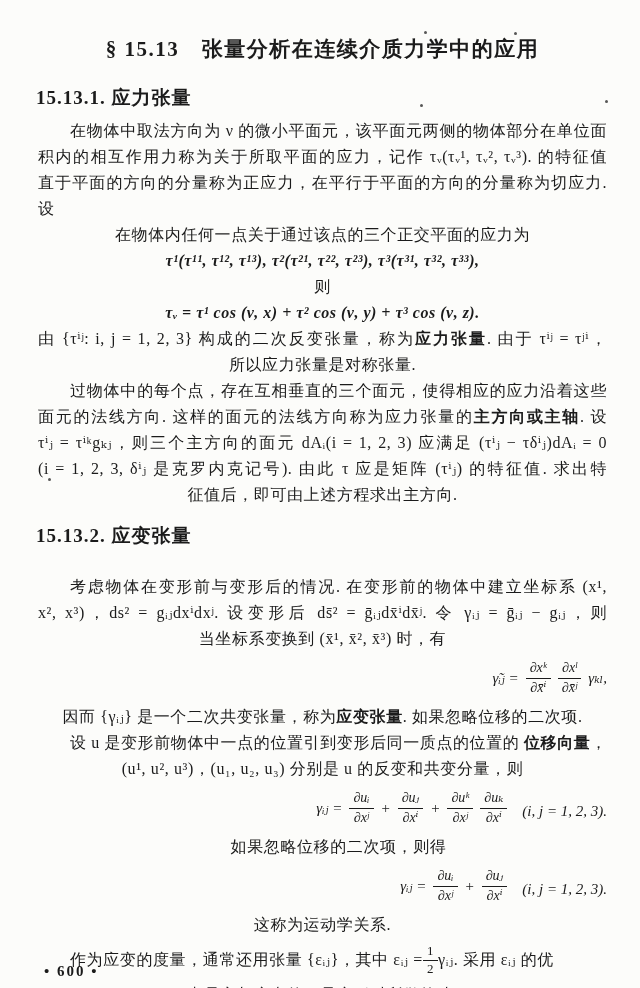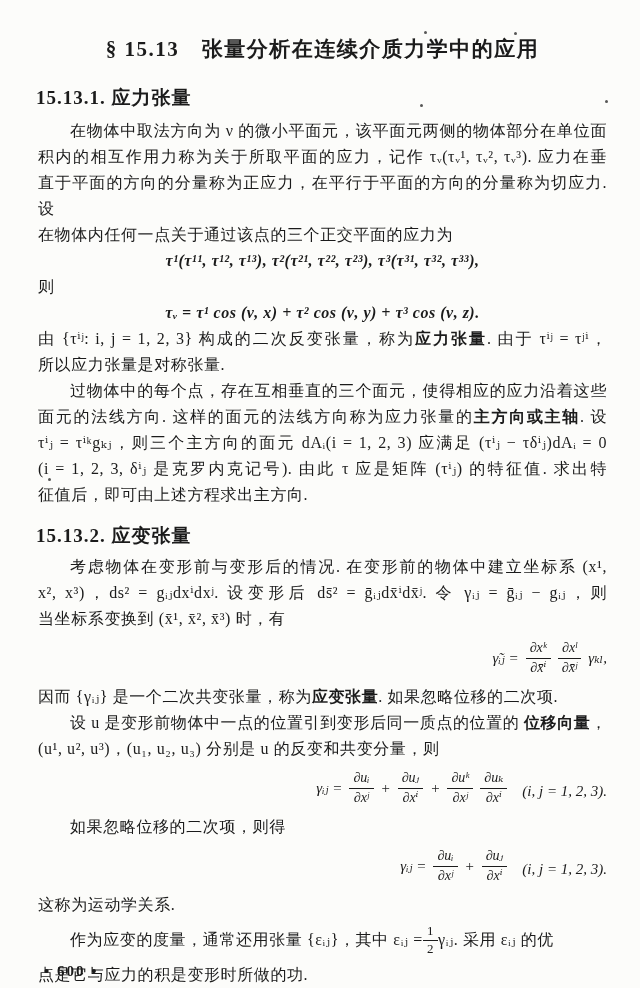--- a/index.html
+++ b/index.html
@@ -20,26 +20,27 @@
     letter-spacing:1.5px;
     line-height:30px;
   }
   .sec-heading {
     font-size:19px;
     font-weight:bold;
     letter-spacing:1px;
     margin:20px 0 6px -2px;
     line-height:28px;
   }
-  .sec-heading.second { margin-top:14px; margin-bottom:4px; }
+  .sec-heading.second { margin-top:14px; margin-bottom:24px; }
   .line {
     font-size:16px;
     line-height:26px;
     letter-spacing:0.6px;
     width:100%;
+    text-align:center;
   }
   .fill { text-align:justify; text-align-last:justify; }
   .indent { text-indent:2em; }
   .bold { font-weight:bold; }
   .formula {
     text-align:center;
     font-size:16px;
     line-height:26px;
     letter-spacing:0.5px;
     font-style:italic;
@@ -94,21 +95,21 @@
   <div class="speck" style="left:514px;top:32px;"></div>
   <div class="speck" style="left:420px;top:104px;"></div>
   <div class="speck" style="left:605px;top:100px;"></div>
   <div class="speck" style="left:48px;top:478px;"></div>
 
   <div class="title">§ 15.13　张量分析在连续介质力学中的应用</div>
 
   <div class="sec-heading">15.13.1. 应力张量</div>
 
   <div class="line fill indent">在物体中取法方向为 ν 的微小平面元，该平面元两侧的物体部分在单位面</div>
-  <div class="line fill">积内的相互作用力称为关于所取平面的应力，记作 τᵥ(τᵥ¹, τᵥ², τᵥ³).  应力在垂</div>
+  <div class="line fill">积内的相互作用力称为关于所取平面的应力，记作 τᵥ(τᵥ¹, τᵥ², τᵥ³).  的特征值</div>
   <div class="line fill">直于平面的方向的分量称为正应力，在平行于平面的方向的分量称为切应力. 设</div>
   <div class="line">在物体内任何一点关于通过该点的三个正交平面的应力为</div>
 
   <div class="formula">τ¹(τ¹¹, τ¹², τ¹³),  τ²(τ²¹, τ²², τ²³),  τ³(τ³¹, τ³², τ³³),</div>
 
   <div class="line">则</div>
 
   <div class="formula">τᵥ = τ¹ cos (ν, x) + τ² cos (ν, y) + τ³ cos (ν, z).</div>
 
   <div class="line fill"><span>由 {τⁱʲ: i, j = 1, 2, 3} 构成的二次反变张量，称为</span><span class="bold">应力张量</span><span>.  由于 τⁱʲ = τʲⁱ，</span></div>

